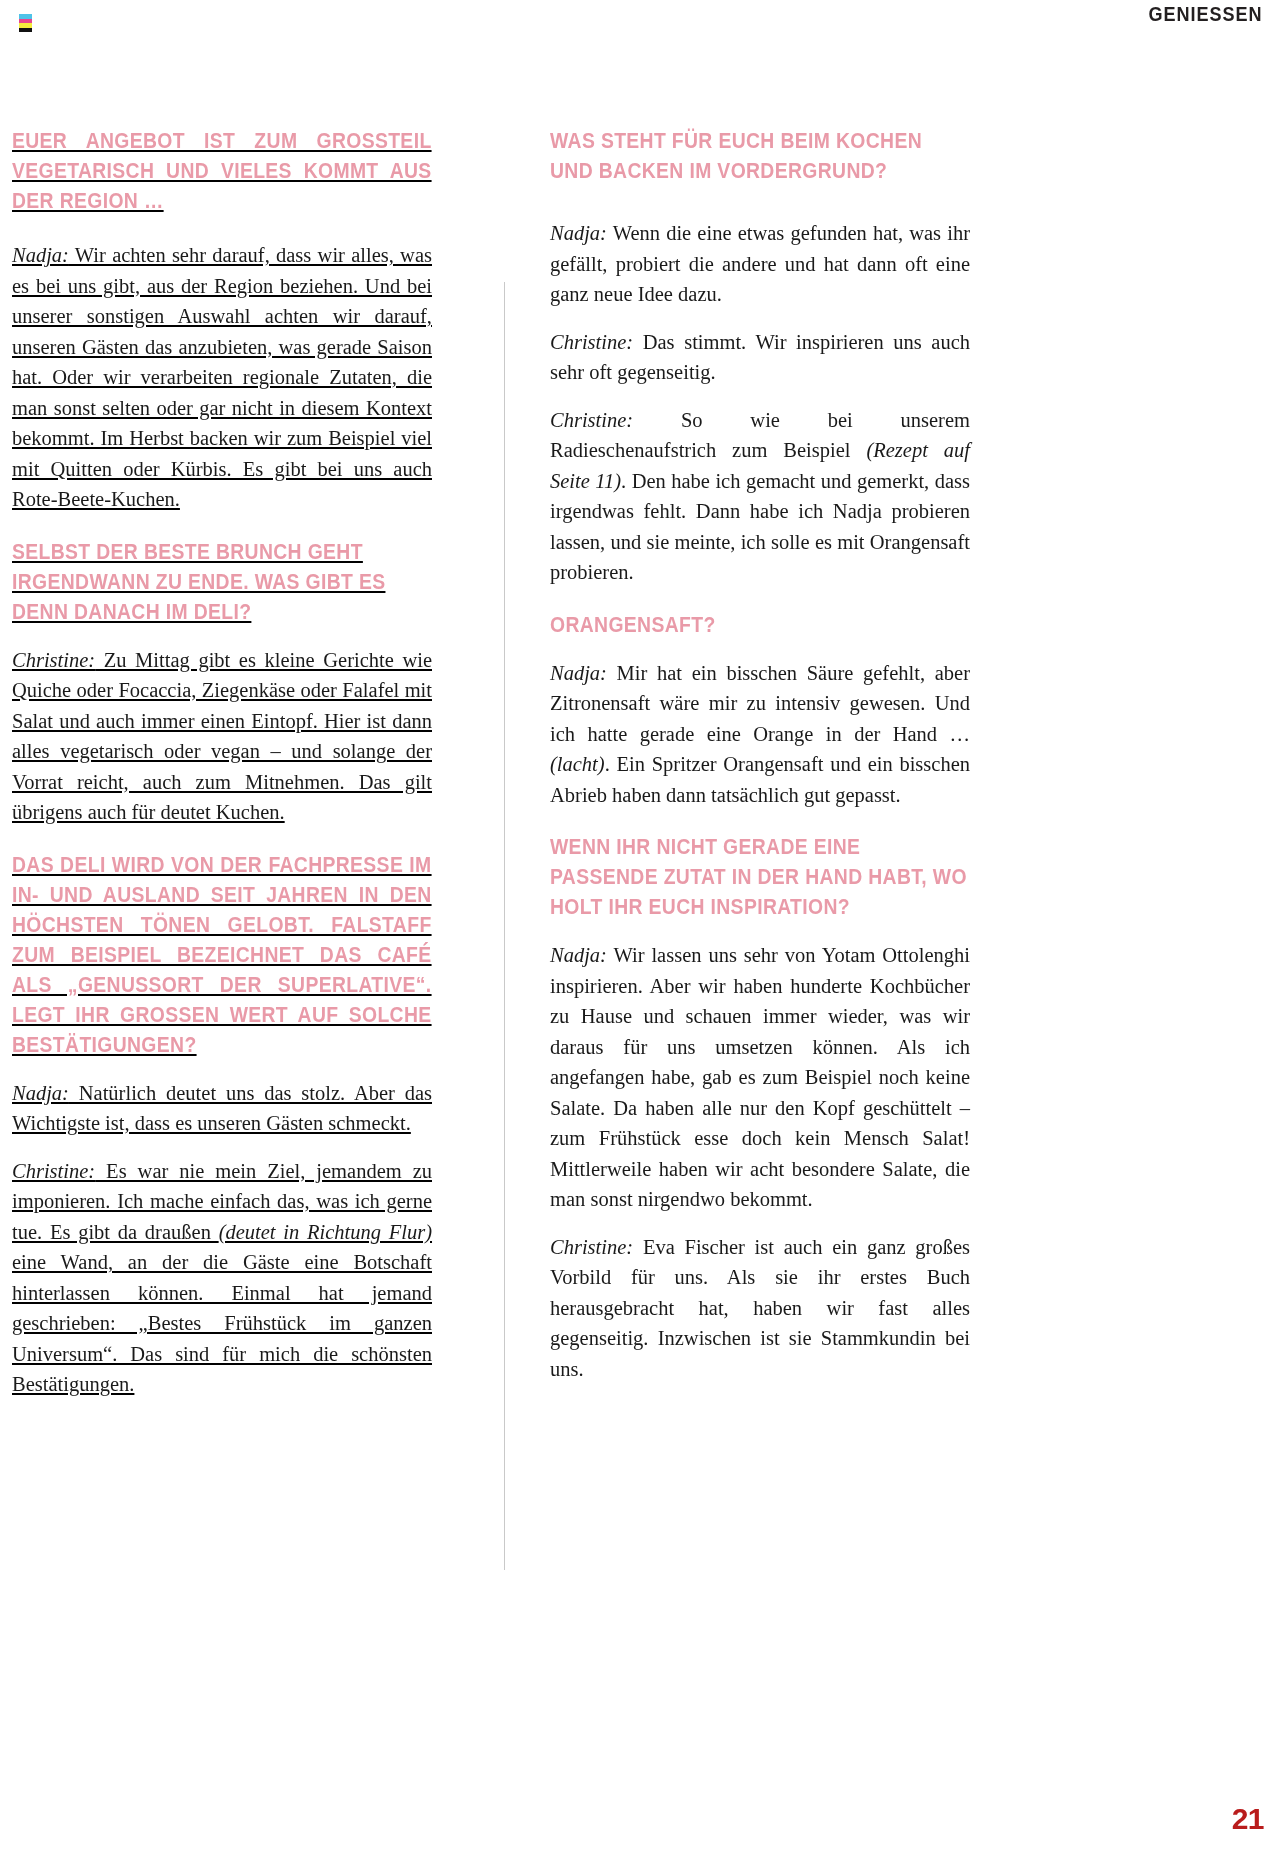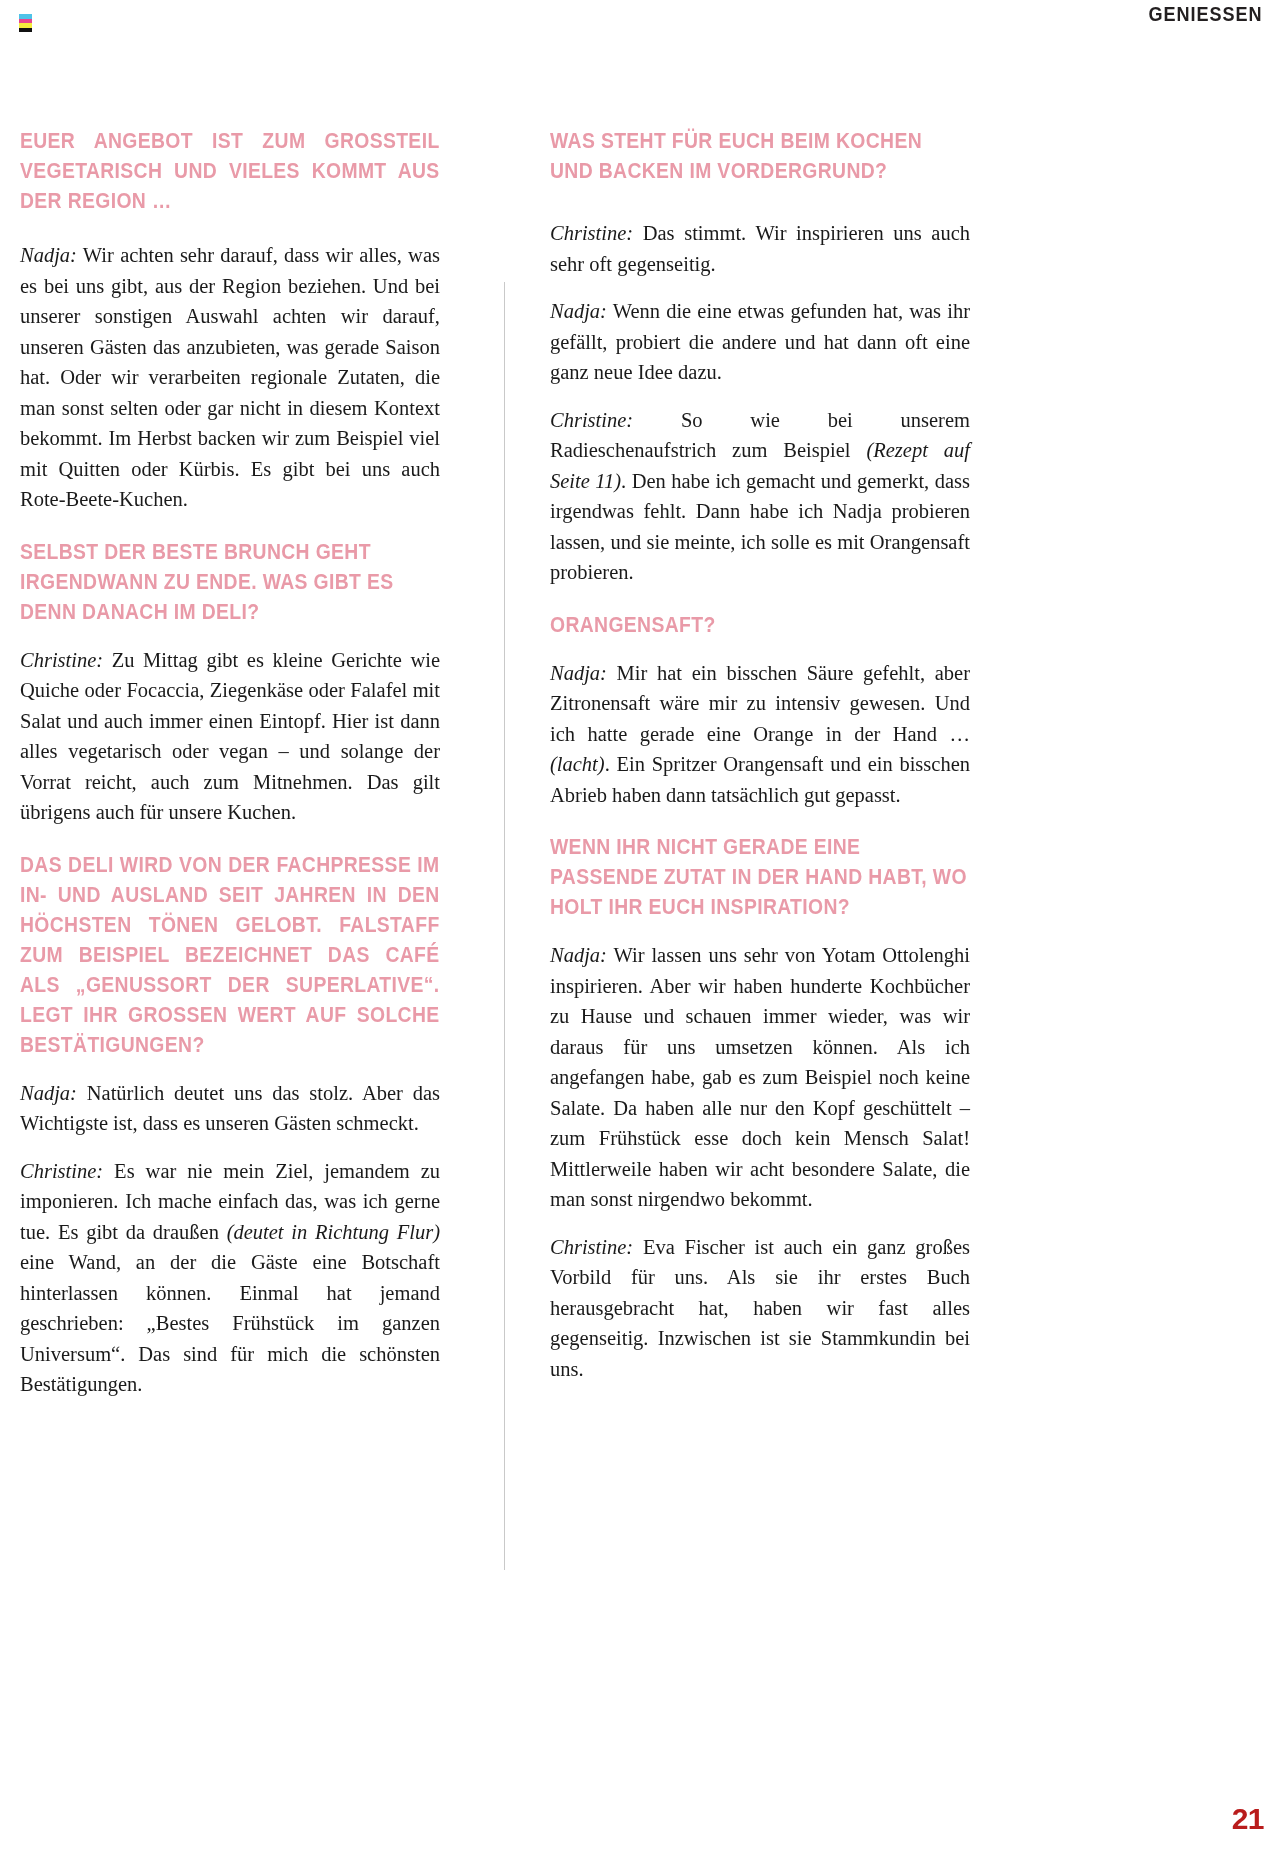--- a/index.html
+++ b/index.html
@@ -46,21 +46,21 @@
     transform-origin: right top;
     white-space: nowrap;
   }
 
   
   .col {
     position: absolute;
     top: 126px;
     width: 420px;
   }
-  .col.left  { left: 20px; }
+  .col.left  { left: 12px; text-decoration: underline; }
   .col.right { left: 550px; }
 
   .divider {
     position: absolute;
     left: 504px;
     top: 282px;
     width: 1px;
     height: 1288px;
     background: #c9c9c9;
   }
@@ -133,40 +133,40 @@
 
     <div class="q just">EUER ANGEBOT IST ZUM GROSSTEIL VEGETARISCH UND VIELES KOMMT AUS DER REGION …</div>
 
 
     <div class="gap-sm"></div>
 
     <p class="body last"><span class="spk">Nadja:</span><span> Wir achten sehr darauf, dass wir alles, was es bei uns gibt, aus der Region beziehen. Und bei unserer sonstigen Auswahl achten wir darauf, unseren Gästen das anzubieten, was gerade Saison hat. Oder wir verarbeiten regionale Zutaten, die man sonst selten oder gar nicht in diesem Kontext bekommt. Im Herbst backen wir zum Beispiel viel mit Quitten oder Kürbis. Es gibt bei uns auch Rote-Beete-Kuchen.</span></p>
 
     <div class="q">SELBST DER BESTE BRUNCH GEHT IRGENDWANN ZU ENDE. WAS GIBT ES DENN DANACH IM DELI?</div>
 
-    <p class="body last"><span class="spk">Christine:</span><span> Zu Mittag gibt es kleine Gerichte wie Quiche oder Focaccia, Ziegenkäse oder Falafel mit Salat und auch immer einen Eintopf. Hier ist dann alles vegetarisch oder vegan – und solange der Vorrat reicht, auch zum Mitnehmen. Das gilt übrigens auch für unsere Kuchen.</span></p>
+    <p class="body last"><span class="spk">Christine:</span><span> Zu Mittag gibt es kleine Gerichte wie Quiche oder Focaccia, Ziegenkäse oder Falafel mit Salat und auch immer einen Eintopf. Hier ist dann alles vegetarisch oder vegan – und solange der Vorrat reicht, auch zum Mitnehmen. Das gilt übrigens auch für deutet Kuchen.</span></p>
 
     <div class="q just">DAS DELI WIRD VON DER FACHPRESSE IM IN- UND AUSLAND SEIT JAHREN IN DEN HÖCHSTEN TÖNEN GELOBT. FALSTAFF ZUM BEISPIEL BEZEICHNET DAS CAFÉ ALS „GENUSSORT DER SUPERLATIVE“. LEGT IHR GROSSEN WERT AUF SOLCHE BESTÄTIGUNGEN?</div>
 
     <p class="body"><span class="spk">Nadja:</span><span> Natürlich deutet uns das stolz. Aber das Wichtigste ist, dass es unseren Gästen schmeckt.</span></p>
 
     <p class="body"><span class="spk">Christine:</span><span> Es war nie mein Ziel, jemandem zu imponieren. Ich mache einfach das, was ich gerne tue. Es gibt da draußen </span><span class="em">(deutet in Richtung Flur)</span><span> eine Wand, an der die Gäste eine Botschaft hinterlassen können. Einmal hat jemand geschrieben: „Bestes Frühstück im ganzen Universum“. Das sind für mich die schönsten Bestätigungen.</span></p>
 
   </div>
 
   <div class="col right">
 
     <div class="q">WAS STEHT FÜR EUCH BEIM KOCHEN UND BACKEN IM VORDERGRUND?</div>
 
 
     <div class="gap-md"></div>
 
+    <p class="body"><span class="spk">Nadja:</span><span> Wenn die eine etwas gefunden hat, was ihr gefällt, probiert die andere und hat dann oft eine ganz neue Idee dazu.</span></p>
+
     <p class="body"><span class="spk">Christine:</span><span> Das stimmt. Wir inspirieren uns auch sehr oft gegenseitig.</span></p>
-
-    <p class="body"><span class="spk">Nadja:</span><span> Wenn die eine etwas gefunden hat, was ihr gefällt, probiert die andere und hat dann oft eine ganz neue Idee dazu.</span></p>
 
     <p class="body last"><span class="spk">Christine:</span><span> So wie bei unserem Radieschenaufstrich zum Beispiel </span><span class="em">(Rezept auf Seite 11)</span><span>. Den habe ich gemacht und gemerkt, dass irgendwas fehlt. Dann habe ich Nadja probieren lassen, und sie meinte, ich solle es mit Orangensaft probieren.</span></p>
 
     <div class="q">ORANGENSAFT?</div>
 
     <p class="body last"><span class="spk">Nadja:</span><span> Mir hat ein bisschen Säure gefehlt, aber Zitronensaft wäre mir zu intensiv gewesen. Und ich hatte gerade eine Orange in der Hand … </span><span class="em">(lacht)</span><span>. Ein Spritzer Orangensaft und ein bisschen Abrieb haben dann tatsächlich gut gepasst.</span></p>
 
     <div class="q">WENN IHR NICHT GERADE EINE PASSENDE ZUTAT IN DER HAND HABT, WO HOLT IHR EUCH INSPIRATION?</div>
 
     <p class="body"><span class="spk">Nadja:</span><span> Wir lassen uns sehr von Yotam Ottolenghi inspirieren. Aber wir haben hunderte Kochbücher zu Hause und schauen immer wieder, was wir daraus für uns umsetzen können. Als ich angefangen habe, gab es zum Beispiel noch keine Salate. Da haben alle nur den Kopf geschüttelt – zum Frühstück esse doch kein Mensch Salat! Mittlerweile haben wir acht besondere Salate, die man sonst nirgendwo bekommt.</span></p>

